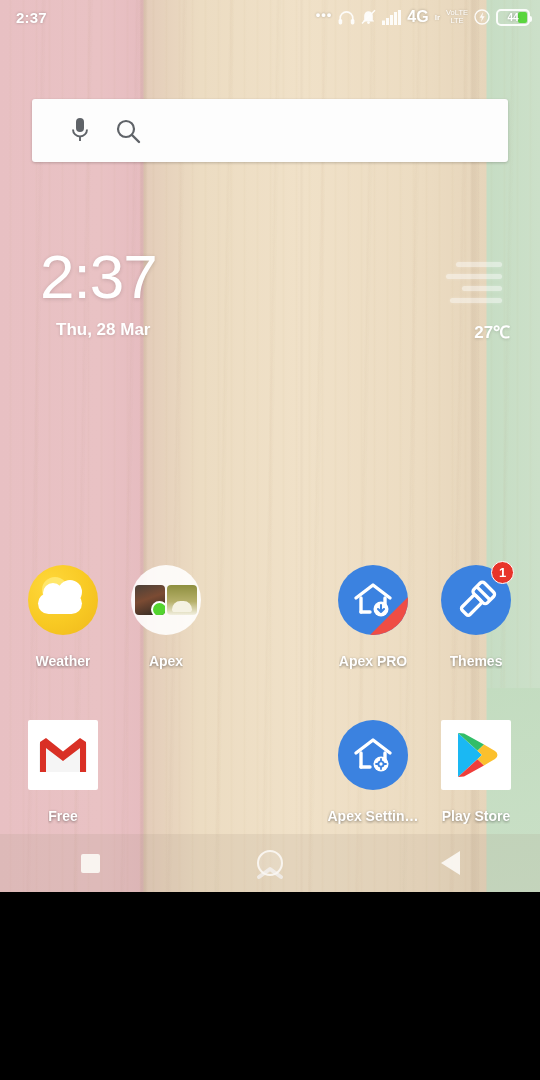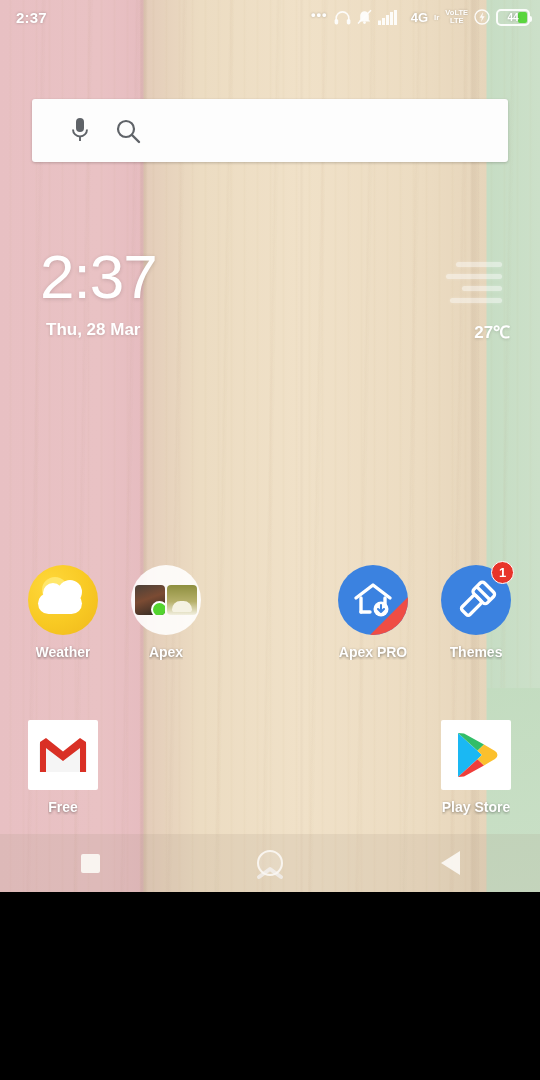--- a/index.html
+++ b/index.html
@@ -64,22 +64,22 @@
     position:absolute; top:0; left:0; width:540px; height:34px;
     display:flex; align-items:center; justify-content:space-between;
     padding:0 10px 0 16px;
     color:#ffffff;
     font-size:15px; font-weight:bold;
     text-shadow:0 0 3px rgba(0,0,0,.28);
   }
   #sb-left { letter-spacing:.2px; }
   #sb-right { display:flex; align-items:center; gap:6px; }
   .sb-ico { display:inline-flex; align-items:center; opacity:.95; }
-  .sb-text { font-size:13px; font-weight:bold; line-height:1;margin-left:8px; }
-  .volte { font-size:7.5px; line-height:8px; text-align:center; font-weight:bold; }
+  .sb-text { font-size:16px; font-weight:bold; line-height:1; }
+  .volte { font-size:7.5px; line-height:8px; text-align:center; font-weight:normal; }
   .dots { letter-spacing:1px; font-size:13px; position:relative; top:-3px; }
 
   
   .battery {
     position:relative; width:34px; height:17px;
     border:2px solid rgba(255,255,255,.92); border-radius:5px;
     display:flex; align-items:center; justify-content:center;
   }
   .battery::after{
     content:""; position:absolute; right:-4px; top:5px;
@@ -112,21 +112,21 @@
     position:absolute; left:0; top:246px; width:540px; height:100px;
     color:#fff;
   }
   #clock-time {
     position:absolute; left:40px; top:0;
     font-size:62px; font-weight:300; line-height:62px;
     letter-spacing:-1px;
     text-shadow:0 1px 4px rgba(0,0,0,.15);
   }
   #clock-date {
-    position:absolute; left:46px; top:74px;
+    position:absolute; left:56px; top:74px;
     font-size:17px; font-weight:bold;
     text-shadow:0 1px 3px rgba(0,0,0,.15);
   }
   #weather-temp {
     position:absolute; right:30px; top:74px;
     font-size:17px; font-weight:bold;
     text-shadow:0 1px 3px rgba(0,0,0,.15);
   }
   #weather-icon {
     position:absolute; right:38px; top:16px;
@@ -138,21 +138,21 @@
   }
 
   
   .app {
     position:absolute; width:108px;
     display:flex; flex-direction:column; align-items:center;
     cursor:pointer;
   }
   .icon-wrap { position:relative; width:70px; height:70px; }
   .app-label {
-    margin-top:9px; font-size:14px; color:#ffffff;
+    margin-top:18px; font-size:14px; color:#ffffff;
     font-weight:bold; text-align:center; white-space:nowrap;
     text-shadow:0 1px 3px rgba(0,0,0,.45);
     max-width:108px; overflow:hidden;
   }
 
   .circle { width:70px; height:70px; border-radius:50%; }
   .rsquare { width:70px; height:70px; border-radius:9px; }
 
   
   .ic-weather {
@@ -477,20 +477,36 @@
         <svg width="50" height="38" viewBox="0 0 50 38">
           <path d="M2 36V6l23 16L48 6v30" fill="#f5f5f5"></path>
           <path d="M2 36V7.5L25 24 48 7.5V36" fill="none" stroke="#e8e8e8" stroke-width="1"></path>
           <path d="M2 36V6l6-4 17 13.5L42 2l6 4v30h-6V12L25 25 8 12v24z" fill="#d93025"></path>
         </svg>
       </div>
     </div>
     <div class="app-label">Free</div>
   </div>
 
+  <div class="app" style="left:319px; top:720px;">
+    <div class="icon-wrap">
+      <div class="circle ic-apex">
+        <svg class="house" viewBox="0 0 42 42">
+          <path d="M4 19 21 6l17 13" fill="none" stroke="#fff" stroke-width="3.4" stroke-linecap="round" stroke-linejoin="round"></path>
+          <path d="M9 19v14" fill="none" stroke="#fff" stroke-width="3.4" stroke-linecap="round"></path>
+          <path d="M33 19v7" fill="none" stroke="#fff" stroke-width="3.4" stroke-linecap="round"></path>
+          <path d="M9 33h9" fill="none" stroke="#fff" stroke-width="3.4" stroke-linecap="round"></path>
+          <circle cx="29" cy="30" r="7.5" fill="#fff"></circle>
+          <circle cx="29" cy="30" r="2.6" fill="none" stroke="#3b82e0" stroke-width="1.9"></circle>
+          <path d="M29 25v2m0 6v2m-5-5h2m6 0h2" stroke="#3b82e0" stroke-width="1.8" stroke-linecap="round"></path>
+        </svg>
+      </div>
+    </div>
+    <div class="app-label">Apex Settin…</div>
+  </div>
 
   <div class="app" style="left:422px; top:720px;">
     <div class="icon-wrap">
       <div class="rsquare ic-play" style="border-radius:2px;">
         <svg width="44" height="48" viewBox="0 0 44 48">
           <path d="M4 2 28 24 4 46z" fill="#1ab8f3"></path>
           <path d="M4 2 28 24 4 46z" fill="none"></path>
           <path d="M4 2l19.5 17.8 6.5-6.2L10 2.6z" fill="#32bd68"></path>
           <path d="M4 46l19.5-17.8 6.5 6.2L10 45.4z" fill="#ef3e3a"></path>
           <path d="M30 13.6 41 20a4.5 4.5 0 0 1 0 8l-11 6.4-6.5-6.2L28 24l-4.5-4.2z" fill="#fbc02d"></path>

